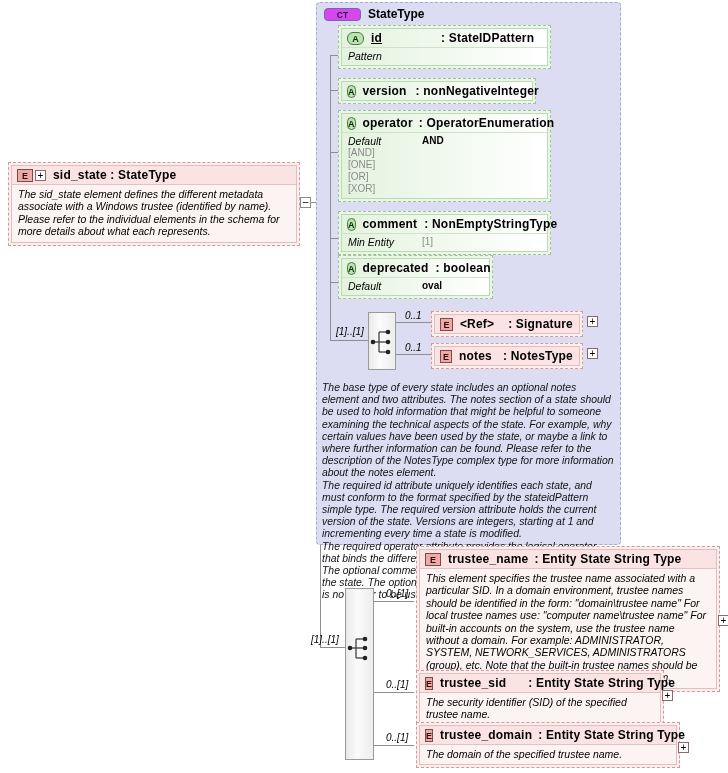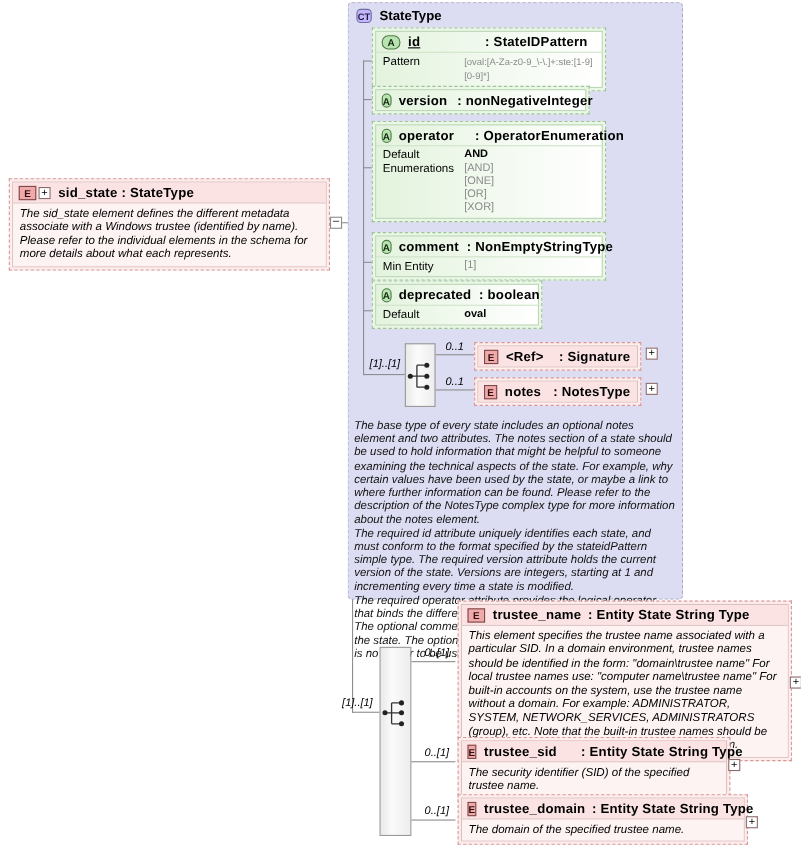--- a/index.html
+++ b/index.html
@@ -43,25 +43,25 @@
     color:#2b1010;
   }
   .badge-a{
     background:#b9e3b0;
     border:1px solid #4c7a44;
     color:#12280e;
     border-radius:6px;
     width:17px;
   }
   .badge-ct{
-    background:#c4b5fd;
+    background:#d946ef;
     border:1px solid #6b6ea0;
     color:#1b1d3d;
     border-radius:4px;
-    width:14px;
+    width:37px;
     font-size:8.5px;
   }
   .plusbox{
     display:inline-block;
     width:11px;height:11px;
     line-height:9px;
     text-align:center;
     font-size:10px;
     border:1px solid #8b6a6a;
     background:#fff;
@@ -108,21 +108,21 @@
     border:1px solid #bcd9b6;
     background:linear-gradient(to right,#e3f3dd 0%,#f6fbf4 65%,#ffffff 100%);
   }
   .attr .hdr{background:transparent;}
   .attr .facet{
     border-top:1px solid #cfe3c9;
     padding:2px 6px 3px 6px;
     font-size:10.5px;
     display:flex;
   }
-  .attr .facet .fname{width:74px;flex:none;}
+  .attr .facet .fname{font-style:italic;width:74px;flex:none;}
   .attr .facet .fval{font-weight:bold;font-size:10px;}
   .attr .facet .fval.dim{font-weight:normal;color:#8a8a8a;}
 
   
   .ct{
     position:absolute;
     border:1px dashed #a9a9c9;
     background:#dcdcf2;
     border-radius:4px;
   }
@@ -208,49 +208,47 @@
 
 <div class="node attr" style="left:338px;top:25px;width:213px;">
   <div class="inner">
     <div class="hdr">
       <span class="badge badge-a">A</span>
       <span class="ttl" style="width:70px;text-decoration:underline;">id</span>
       <span class="ttl">: StateIDPattern</span>
     </div>
     <div class="facet">
       <span class="fname">Pattern</span>
-      <span class="fval dim" style="font-size:8.6px;line-height:13px;">[oval:[A-Za-z0-9_\-\.]+:ste:[1-9][0-9]*]</span>
     </div>
   </div>
 </div>
 
 <div class="node attr" style="left:338px;top:78px;width:198px;">
   <div class="inner">
     <div class="hdr">
       <span class="badge badge-a">A</span>
       <span class="ttl" style="margin-right:9px;">version</span>
       <span class="ttl">: nonNegativeInteger</span>
     </div>
   </div>
 </div>
 
 <div class="node attr" style="left:338px;top:110px;width:213px;">
   <div class="inner">
     <div class="hdr">
       <span class="badge badge-a">A</span>
-      <span class="ttl" style="margin-right:19px;">operator</span>
+      <span class="ttl" style="margin-right:6px;">operator</span>
       <span class="ttl">: OperatorEnumeration</span>
     </div>
     <div class="facet" style="display:block;">
       <div style="display:flex;">
         <span class="fname">Default</span>
         <span class="fval">AND</span>
       </div>
       <div style="display:flex;">
-        <span class="fname">Enumerations</span>
         <span>
           <span class="fval dim" style="display:block;line-height:12px;">[AND]</span>
           <span class="fval dim" style="display:block;line-height:12px;">[ONE]</span>
           <span class="fval dim" style="display:block;line-height:12px;">[OR]</span>
           <span class="fval dim" style="display:block;line-height:12px;">[XOR]</span>
         </span>
       </div>
     </div>
   </div>
 </div>

